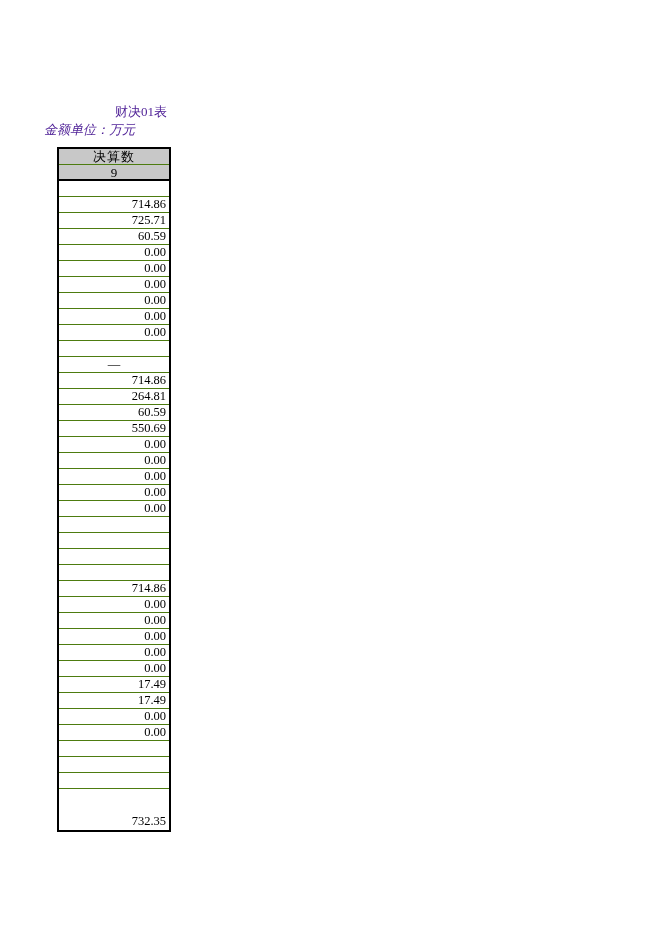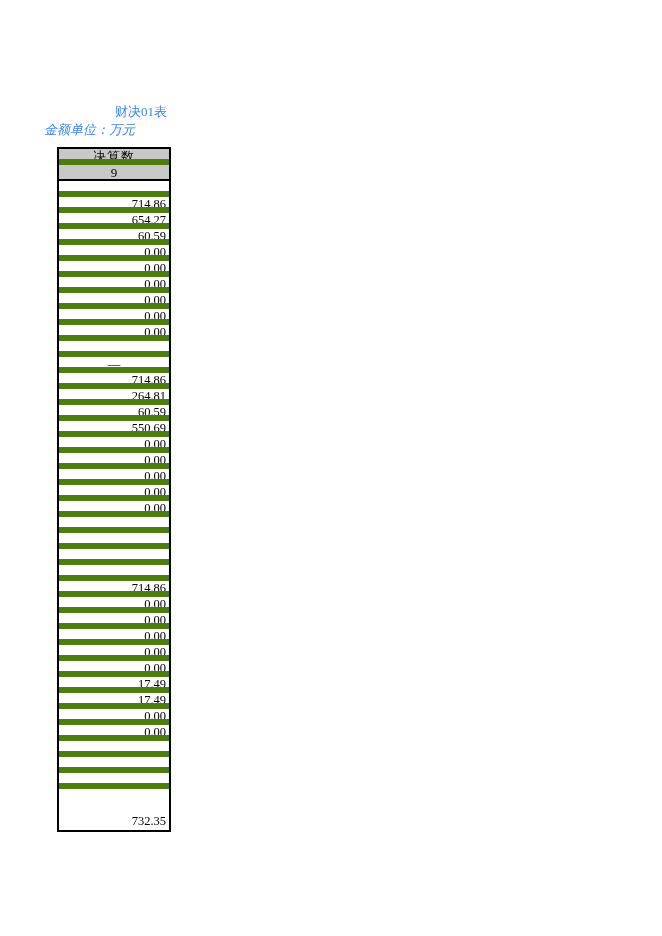--- a/index.html
+++ b/index.html
@@ -23,21 +23,21 @@
     width: 662px;
     height: 936px;
   }
 
   .hdr-line {
     position: absolute;
     font-family: "Liberation Serif", serif;
     font-size: 13px;
     line-height: 15px;
     white-space: nowrap;
-    color: #3b82f6;
+    color: #4c1d95;
   }
   #title-line {
     left: 57px;
     top: 104px;
     width: 110px;
     text-align: right;
   }
   #unit-line {
     left: 44px;
     top: 122px;
@@ -56,21 +56,21 @@
     border-right: 2px solid #000;
     border-top: 2px solid #000;
     border-bottom: 2px solid #000;
     box-sizing: content-box;
   }
 
   .row {
     position: relative;
     height: 16px;
     box-sizing: border-box;
-    border-bottom: 6px solid #4d7c0f;
+    border-bottom: 1px solid #4d7c0f;
     font-size: 12.5px;
     line-height: 15px;
     padding: 0 3px 0 3px;
     text-align: right;
     white-space: nowrap;
     overflow: hidden;
     background: #ffffff;
   }
   .row.blank { }
   .row.head {
@@ -96,21 +96,21 @@
   <div class="hdr-line" id="title-line">财决01表</div>
 
   <div class="hdr-line" id="unit-line">金额单位：万元</div>
 
   <div id="table-col">
     <div class="row head">决算数</div>
     <div class="row subhead thick-bottom">9</div>
     <div id="rows-container">
         <div class="row blank"></div>
         <div class="row">714.86</div>
-        <div class="row">654.27</div>
+        <div class="row">725.71</div>
         <div class="row">60.59</div>
         <div class="row">0.00</div>
         <div class="row">0.00</div>
         <div class="row">0.00</div>
         <div class="row">0.00</div>
         <div class="row">0.00</div>
         <div class="row">0.00</div>
         <div class="row blank"></div>
         <div class="row center">—</div>
         <div class="row">714.86</div>

